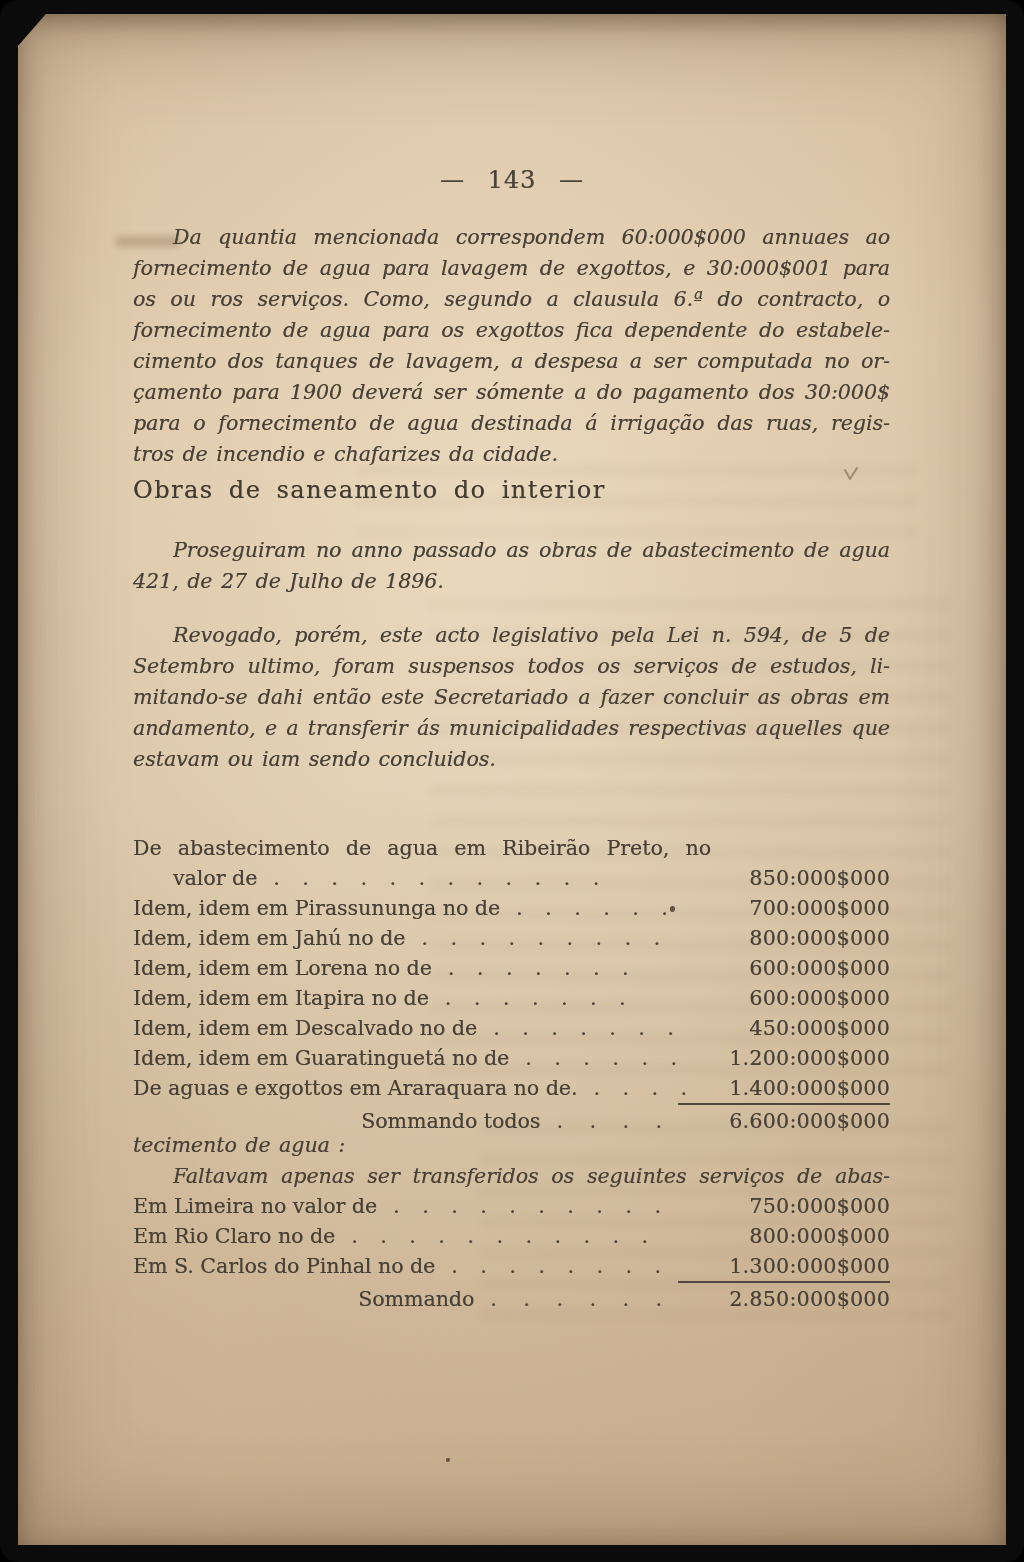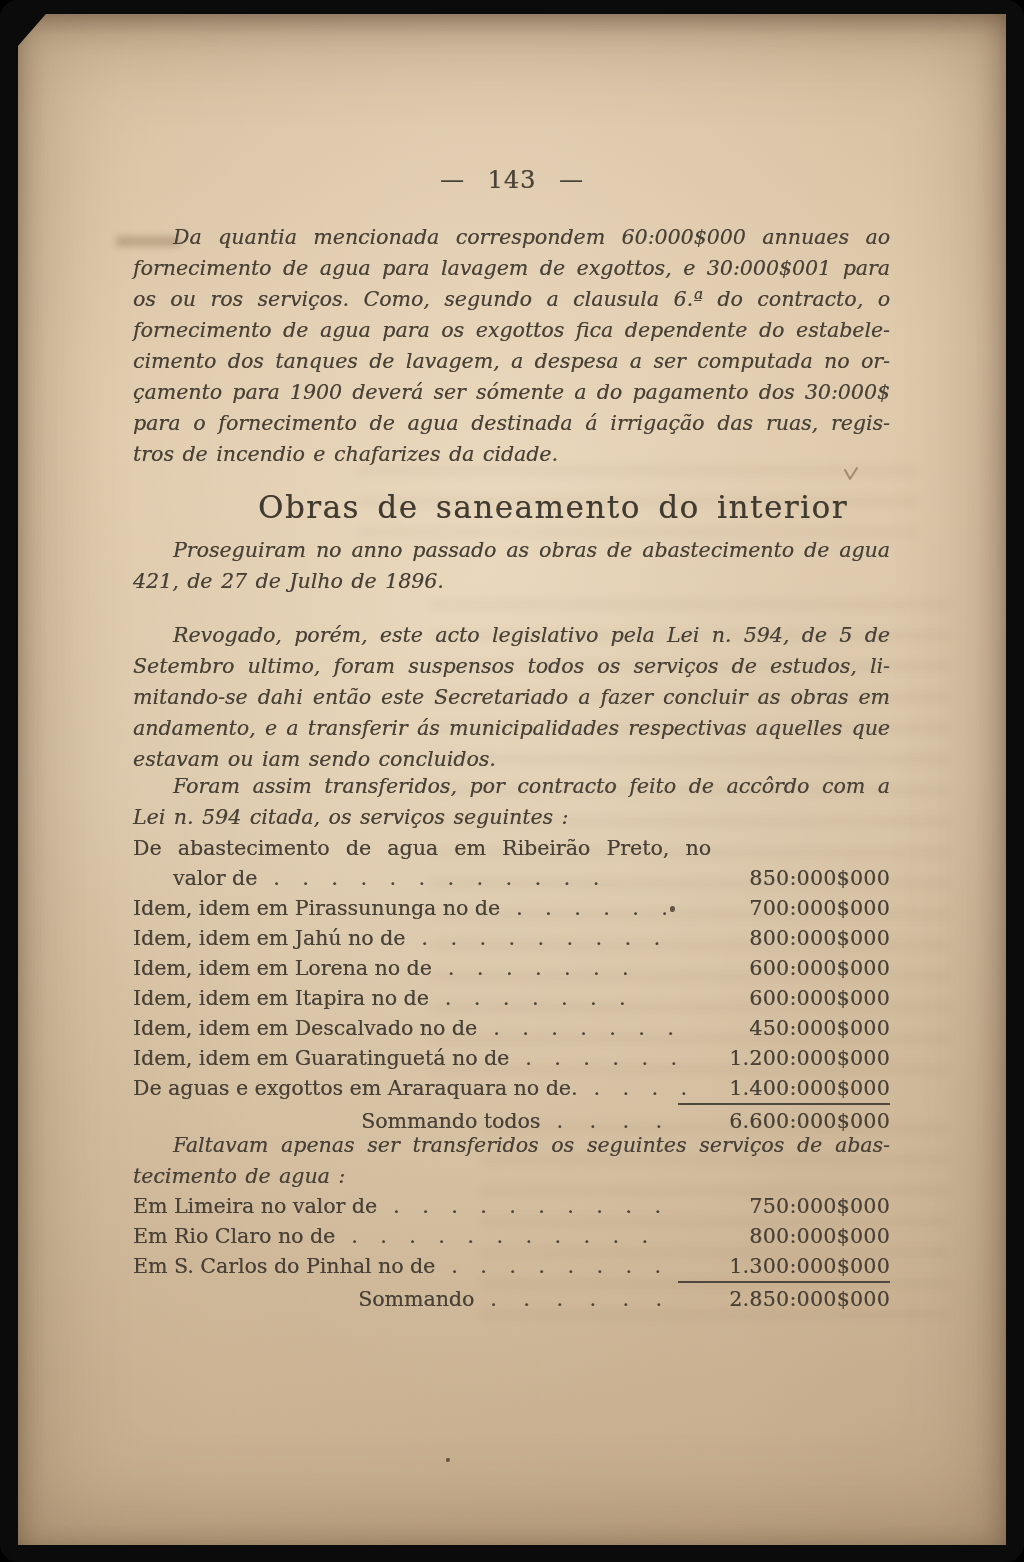--- a/index.html
+++ b/index.html
@@ -73,23 +73,23 @@
     font-style: italic;
   }
   .line { text-align: justify; text-align-last: justify; white-space: normal; }
   .line.end { text-align-last: left; }
   .line.ind { text-indent: 40px; }
 
   .heading {
     position: absolute;
     top: 462px; left: 115px; width: 757px;
     padding-right: 55px;
-    margin: 13px;
-    text-align: right;
-    font-size: 31px;
+    margin: 0;
+    text-align: left;
+    font-size: 24px;
     font-weight: normal;
     letter-spacing: 1.5px;
     word-spacing: 6px;
     color: #403a30;
   }
 
   .ledger {
     position: absolute;
     left: 115px; width: 757px;
     font-size: 20.5px;
@@ -168,24 +168,20 @@
     </div>
 
     <div class="para" style="top:606px;">
       <div class="line ind">Revogado, porém, este acto legislativo pela Lei n. 594, de 5 de</div>
       <div class="line">Setembro ultimo, foram suspensos todos os serviços de estudos, li-</div>
       <div class="line">mitando-se dahi então este Secretariado a fazer concluir as obras em</div>
       <div class="line">andamento, e a transferir ás municipalidades respectivas aquelles que</div>
       <div class="line end">estavam ou iam sendo concluidos.</div>
     </div>
 
-    <div class="para" style="top:757px;">
-      <div class="line ind">Foram assim transferidos, por contracto feito de accôrdo com a</div>
-      <div class="line end">Lei n. 594 citada, os serviços seguintes :</div>
-    </div>
 
     <div class="ledger" style="top:819px;">
       <div class="ledger-intro">De abastecimento de agua em Ribeirão Preto, no</div>
       <div class="lrow cont">
         <span class="llabel">valor de</span>
         <span class="ldots">. . . . . . . . . . . .</span>
         <span class="lvalue">850:000$000</span>
       </div>
       <div class="lrow">
         <span class="llabel">Idem, idem em Pirassununga no de</span>
@@ -223,22 +219,22 @@
         <span class="lvalue">1.400:000$000</span>
       </div>
       <div class="lrow total">
         <span class="llabel">Sommando todos</span>
         <span class="ldots">. . . .</span>
         <span class="lvalue">6.600:000$000</span>
       </div>
     </div>
 
     <div class="para" style="top:1116px;">
+      <div class="line end">tecimento de agua :</div>
       <div class="line ind">Faltavam apenas ser transferidos os seguintes serviços de abas-</div>
-      <div class="line end">tecimento de agua :</div>
     </div>
 
     <div class="ledger" style="top:1177px;">
       <div class="lrow">
         <span class="llabel">Em Limeira no valor de</span>
         <span class="ldots">. . . . . . . . . .</span>
         <span class="lvalue">750:000$000</span>
       </div>
       <div class="lrow">
         <span class="llabel">Em Rio Claro no de</span>

